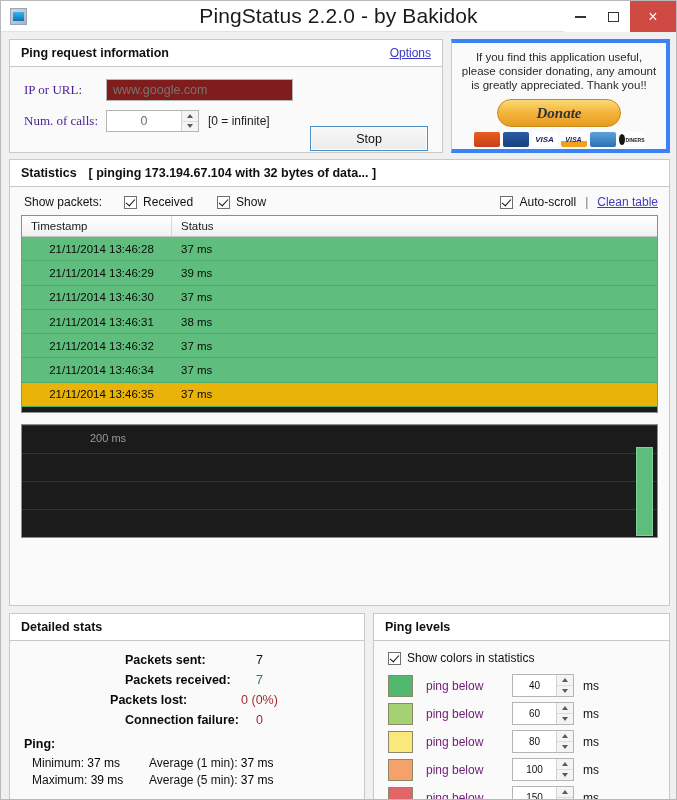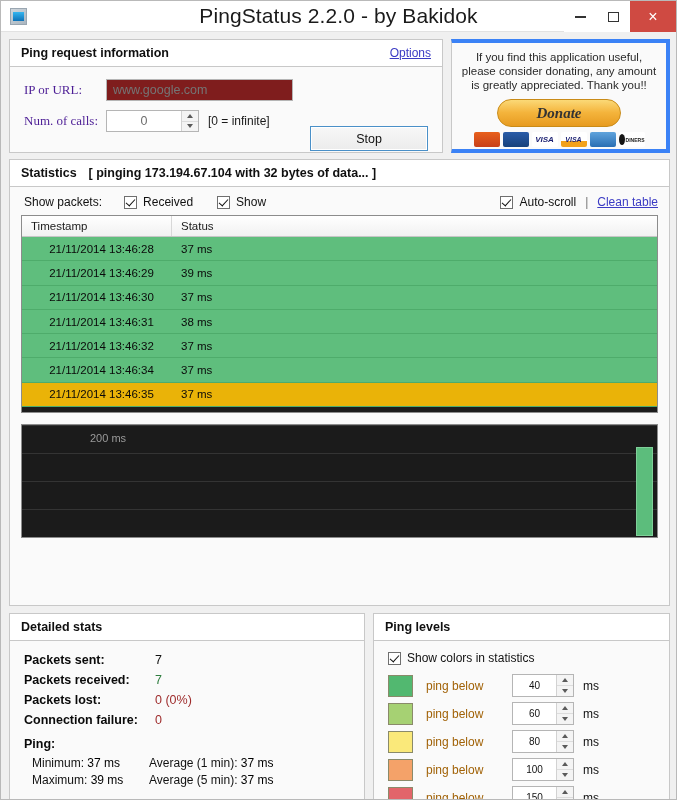--- a/index.html
+++ b/index.html
@@ -376,20 +376,21 @@
     position: relative;
   }
   .det-body {
     padding: 11px 0 0 14px;
     font-size: 12.5px;
   }
   .det-line {
     display: flex;
     margin-bottom: 4px;
     line-height: 16px;
+    justify-content: center;
   }
   .det-key {
     width: 131px;
     font-weight: bold;
     color: #0a0a0a;
   }
   .det-val { color: #111; }
   .det-val.green { color: #2f7d3f; }
   .det-val.red { color: #9e2b2b; }
   .ping-head {
@@ -424,21 +425,21 @@
     align-items: center;
     margin-bottom: 5px;
   }
   .swatch {
     width: 25px; height: 22px;
     border: 1px solid #8a8a6a;
     flex: 0 0 auto;
   }
   .lev-text {
     font-size: 12px;
-    color: #a16207;
+    color: #701a75;
     width: 86px;
     margin-left: 13px;
   }
   .lev-spin {
     display: flex;
     width: 62px; height: 23px;
     border: 1px solid #b5b5b5;
     background: #fff;
   }
   .lev-spin .spin-val { color: #111; font-size: 10px; line-height: 21px; }

